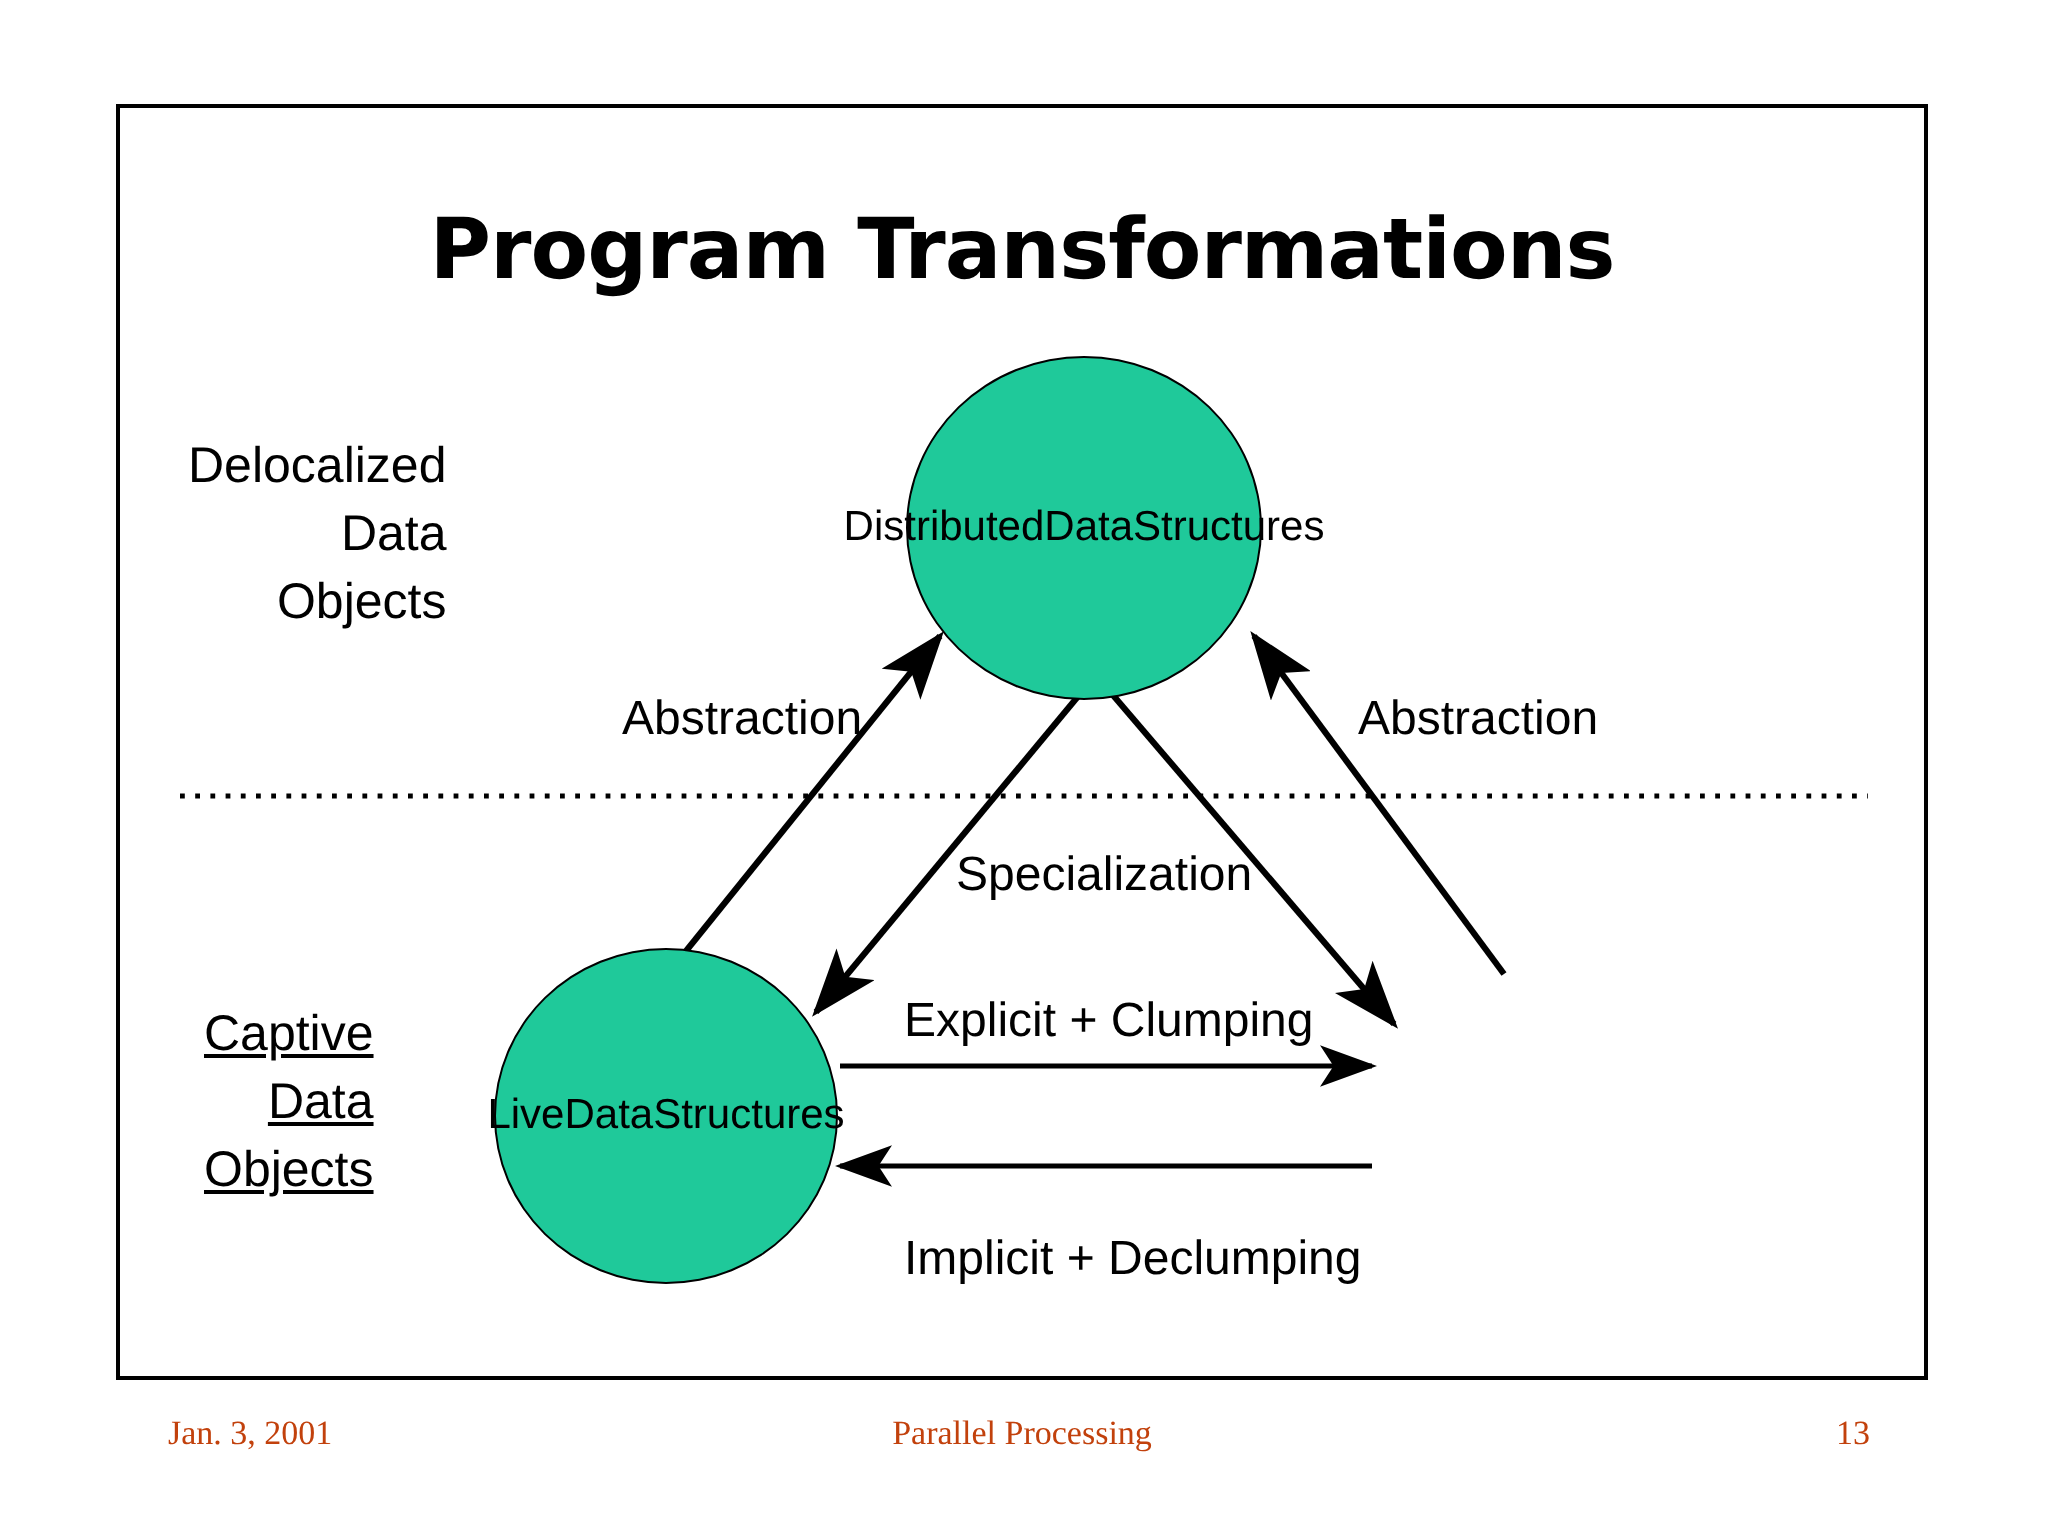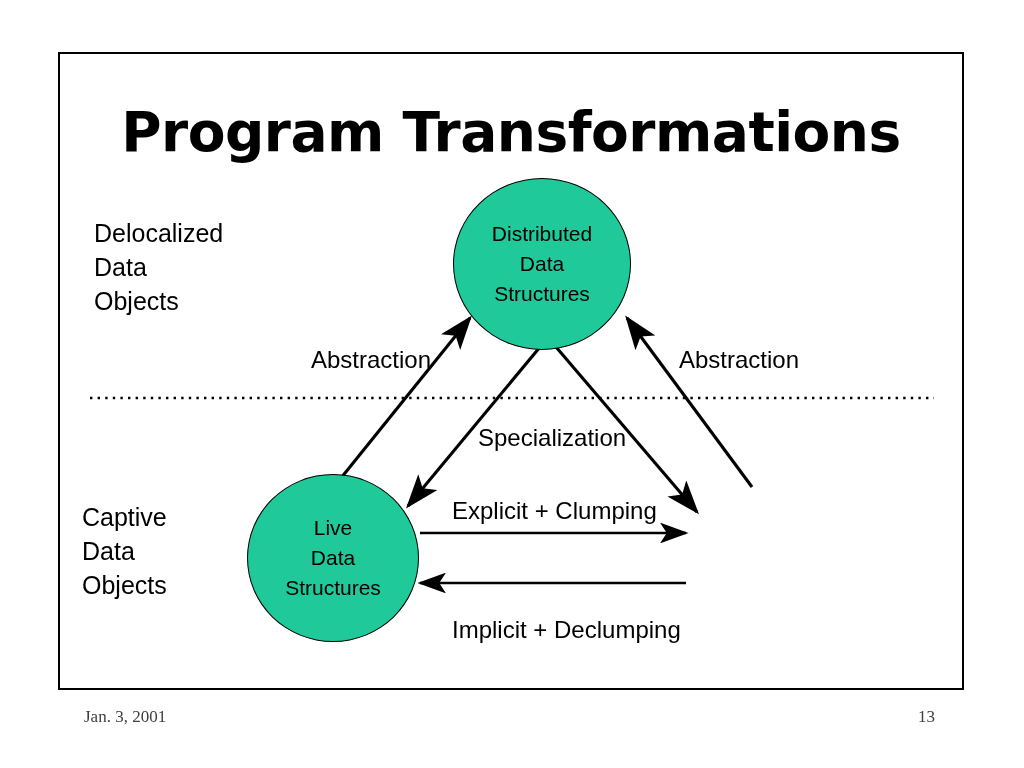--- a/index.html
+++ b/index.html
@@ -36,21 +36,21 @@
 
   
   #slide-title {
     position: absolute;
     left: 58px;
     top: 100px;
     width: 906px;
     text-align: center;
     font-family: "DejaVu Sans", sans-serif;
     font-weight: bold;
-    font-size: 55px;
+    font-size: 42px;
     letter-spacing: -0.5px;
     color: #000000;
     white-space: nowrap;
   }
 
   
   #diagram-svg {
     position: absolute;
     left: 0;
     top: 0;
@@ -59,21 +59,20 @@
     pointer-events: none;
   }
 
   
   .node-circle {
     position: absolute;
     border-radius: 50%;
     border: 1.5px solid #000000;
     box-sizing: border-box;
     display: flex;
-    flex-direction: column;
     align-items: center;
     justify-content: center;
     font-family: "Liberation Sans", sans-serif;
     font-size: 21px;
     line-height: 30px;
     color: #000000;
     text-align: center;
   }
   .node-circle .line { display: block; white-space: nowrap; }
 
@@ -98,23 +97,24 @@
   }
 
   
   .side-label {
     position: absolute;
     font-family: "Liberation Sans", sans-serif;
     font-size: 25px;
     line-height: 34px;
     color: #000000;
     white-space: nowrap;
+    text-align: right;
   }
   #label-delocalized { left: 94px; top: 216px; }
-  #label-captive     { left: 82px; top: 500px; }
+  #label-captive     { left: 102px; top: 500px; text-decoration: underline; }
   .side-label .line { display: block; }
 
   
   .edge-label {
     position: absolute;
     font-family: "Liberation Sans", sans-serif;
     font-size: 24px;
     color: #000000;
     white-space: nowrap;
   }
@@ -123,21 +123,21 @@
   #label-specialization     { left: 478px; top: 424px; text-align: center; }
   #label-explicit-clumping  { left: 452px; top: 497px; }
   #label-implicit-declump   { left: 452px; top: 616px; }
 
   
   .footer-text {
     position: absolute;
     top: 707px;
     font-family: "Liberation Serif", serif;
     font-size: 17px;
-    color: #404040;
+    color: #c2410c;
     white-space: nowrap;
   }
   #footer-date { left: 84px; }
   #footer-center {
     left: 58px;
     width: 906px;
     text-align: center;
   }
   #footer-page { left: 918px; }
 </style>
@@ -197,15 +197,16 @@
   </div>
 
 
   <div class="edge-label" id="label-abstraction-left">Abstraction</div>
   <div class="edge-label" id="label-abstraction-right">Abstraction</div>
   <div class="edge-label" id="label-specialization">Specialization</div>
   <div class="edge-label" id="label-implicit-declump">Implicit + Declumping</div>
   <div class="edge-label" id="label-explicit-clumping">Explicit + Clumping</div>
 
   <div class="footer-text" id="footer-date">Jan. 3, 2001</div>
+  <div class="footer-text" id="footer-center">Parallel Processing</div>
   <div class="footer-text" id="footer-page">13</div>
 
 </div>
 
 </body></html>

